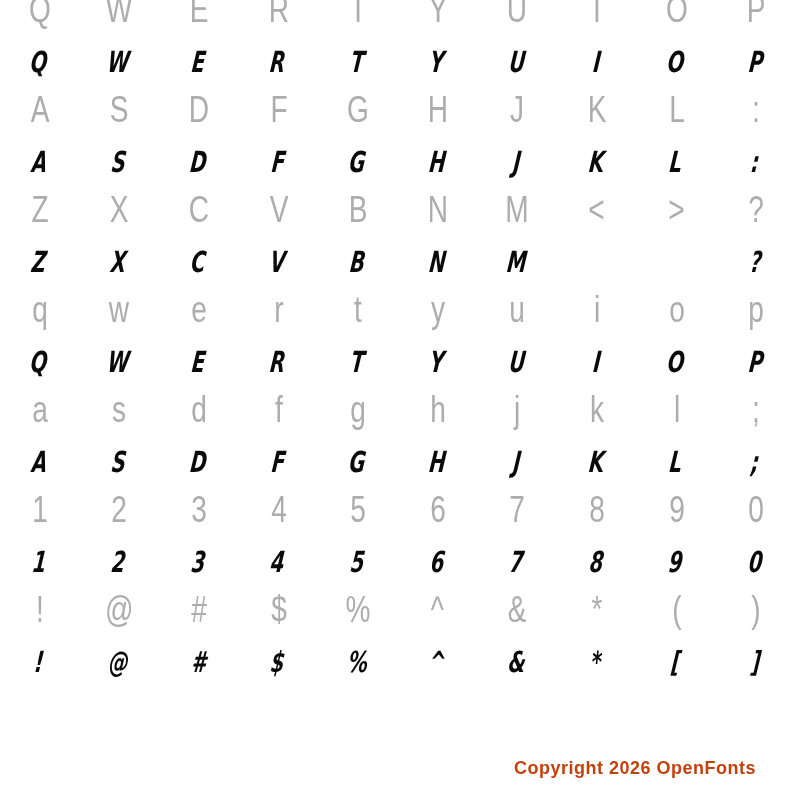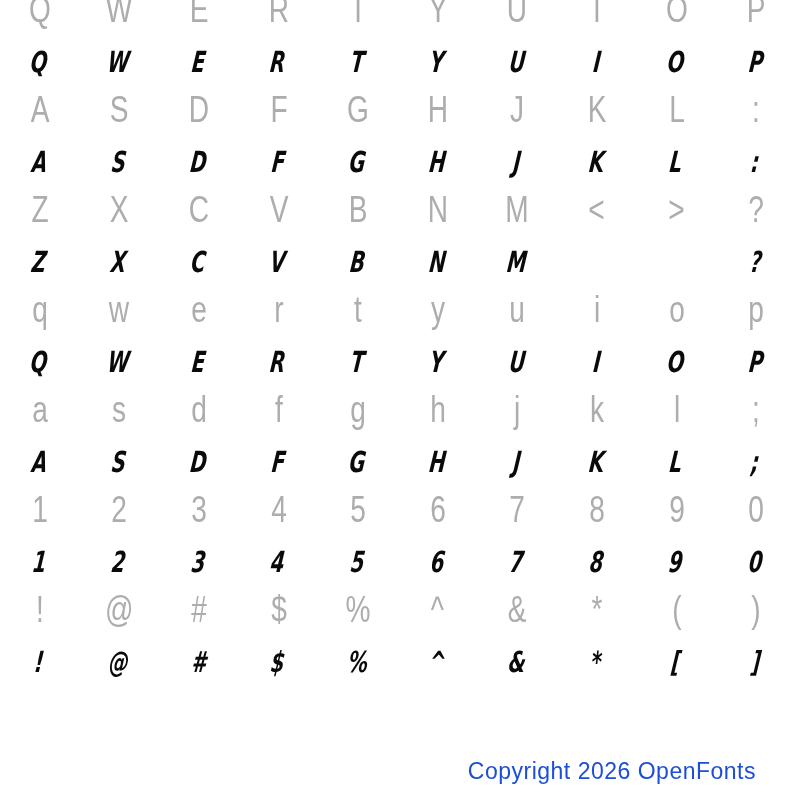--- a/index.html
+++ b/index.html
@@ -49,23 +49,23 @@
     font-weight: 700;
     font-style: italic;
     color: #0a0a0a;
     transform: scaleX(0.68) skewX(-9deg);
   }
   .footer-copyright {
     position: absolute;
     top: 758px;
     right: 44px;
     font-family: "Liberation Sans", "DejaVu Sans", sans-serif;
-    font-size: 23px;
-    font-weight: 400;
-    color: #1d4ed8;
+    font-size: 18px;
+    font-weight: 700;
+    color: #c2410c;
     letter-spacing: 0.5px;
   }
 </style>
 </head>
 <body>
 
 <div class="page">
   <div class="glyph-grid">
       <div class="row reference">
         <div class="cell"><span class="glyph">Q</span></div>

